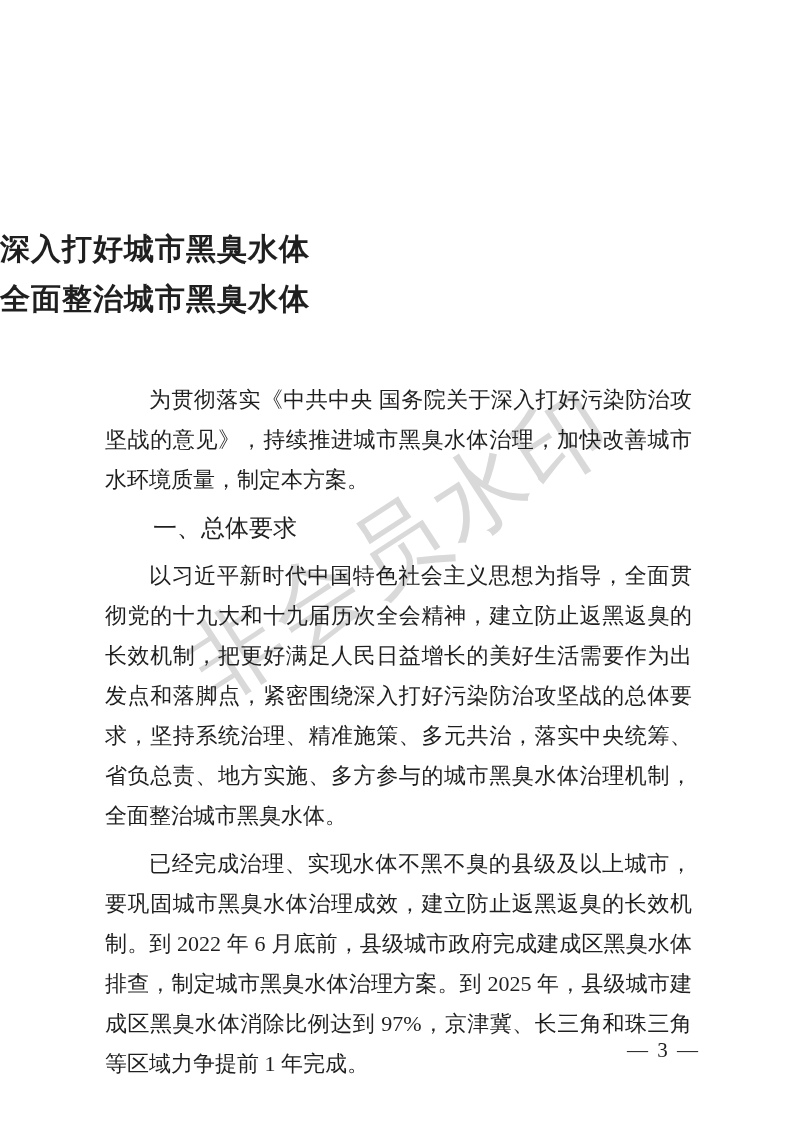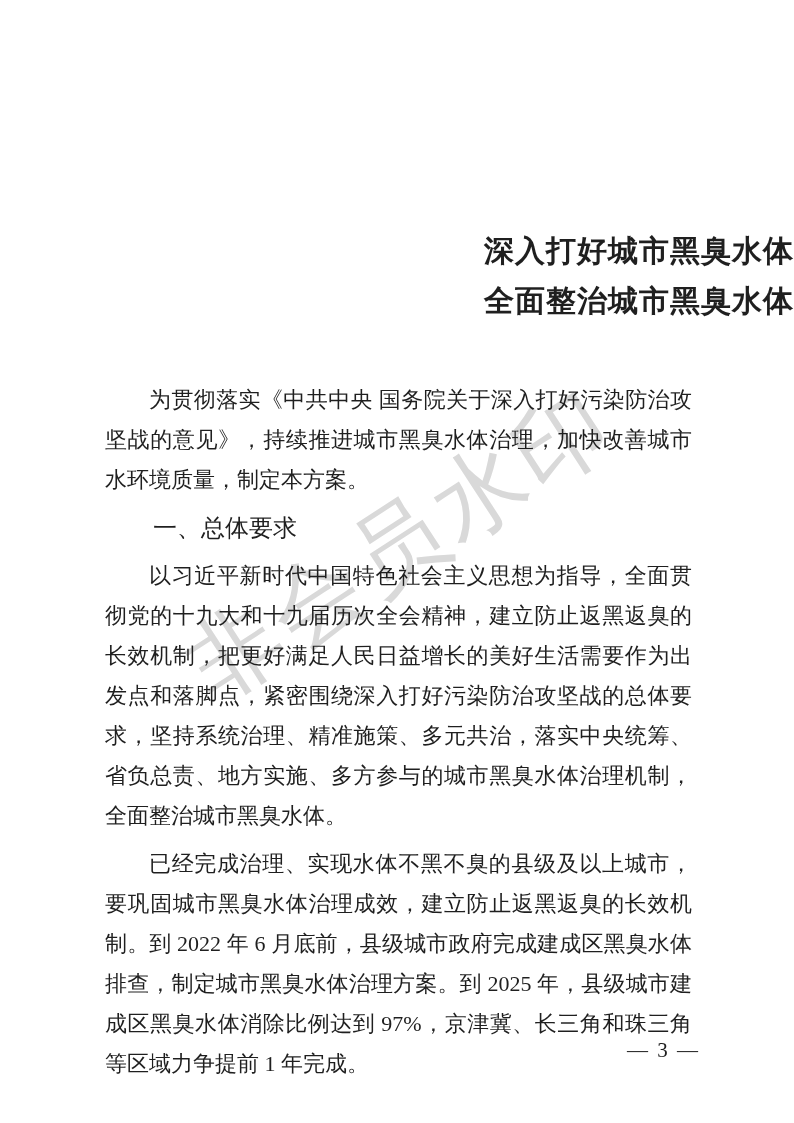--- a/index.html
+++ b/index.html
@@ -28,25 +28,26 @@
     color: #d9d9d9;
     white-space: nowrap;
     user-select: none;
     z-index: 0;
   }
 
   .content { position: relative; z-index: 1; }
 
   .doc-title {
     padding-top: 226px;
-    text-align: right;
+    text-align: left;
     font-weight: bold;
     font-size: 30px;
     line-height: 50px;
     letter-spacing: 1px;
+    font-family: Liberation Mono, monospace;
   }
   .doc-title .title-line { display: block; }
 
   .body-text {
     margin: 54px 94px 0 97px;   
     font-size: 22px;
     line-height: 40px;
     text-align: justify;
   }
   .body-text p {

